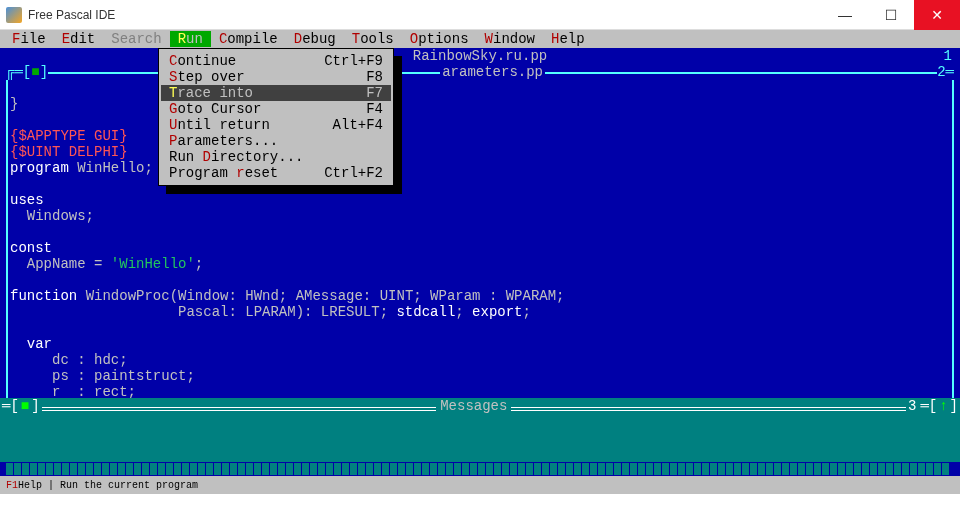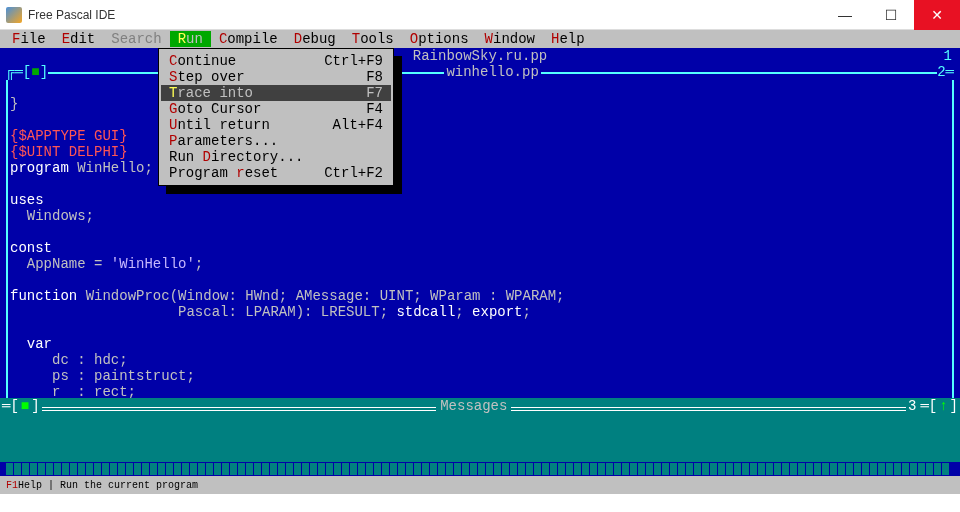--- a/index.html
+++ b/index.html
@@ -31,21 +31,21 @@
 .frame-line { flex: 1; border-top: 2px solid #55ffff; margin-top: 8px; }
 .frame-title { color: #c0c0c0; padding: 0 2px; }
 .frame-corner { color: #55ffff; }
 .frame-badge { color: #00a800; }
 
 .editor-body { position: relative; border-left: 2px solid #55ffff; border-right: 2px solid #55ffff; margin: 0 6px; min-height: 320px; padding: 0 2px; }
 
 .code { white-space: pre; }
 .code .kw { color: #fff; }
 .code .dir { color: #ff5555; }
-.code .str { color: #c4b5fd; }
+.code .str { color: #22c55e; }
 .code .sym { color: #c0c0c0; }
 
 .dropdown { position: absolute; left: 158px; top: 0; background: #c0c0c0; color: #000; border: 1px solid #000; box-shadow: 8px 8px 0 #000; min-width: 236px; z-index: 10; padding: 4px 2px; }
 .dropdown-item { display: flex; justify-content: space-between; padding: 0 8px; line-height: 16px; }
 .dropdown-item .hot { color: #b00000; }
 .dropdown-item.sel { background: #404040; color: #c0c0c0; }
 .dropdown-item.sel .hot { color: #ffff55; }
 .dropdown-item .shortcut { margin-left: 20px; }
 
 .messages { position: absolute; left: 0; right: 0; bottom: 18px; height: 78px; background: #008080; }
@@ -92,21 +92,21 @@
 <div class="workspace">
   <div class="tabs-row">
     <span class="filename">RainbowSky.ru.pp</span>
     <span class="line-no">1</span>
   </div>
   <div class="frame-top" style="margin:0 6px;">
     <span class="frame-corner">╔═[</span>
       <span class="frame-badge">■</span>
       <span class="frame-corner">]</span>
     <div class="frame-line"></div>
-    <span class="frame-title">winhello.pp</span>
+    <span class="frame-title">arameters.pp</span>
     <div class="frame-line"></div>
     <span class="frame-corner" style="color:#55ffff;">2</span>
     <span class="frame-corner">═</span>
   </div>
 
   <div class="editor-body">
     <div class="code">
 <span class="sym">}</span>
 
 <span class="dir">{$APPTYPE GUI}</span>

